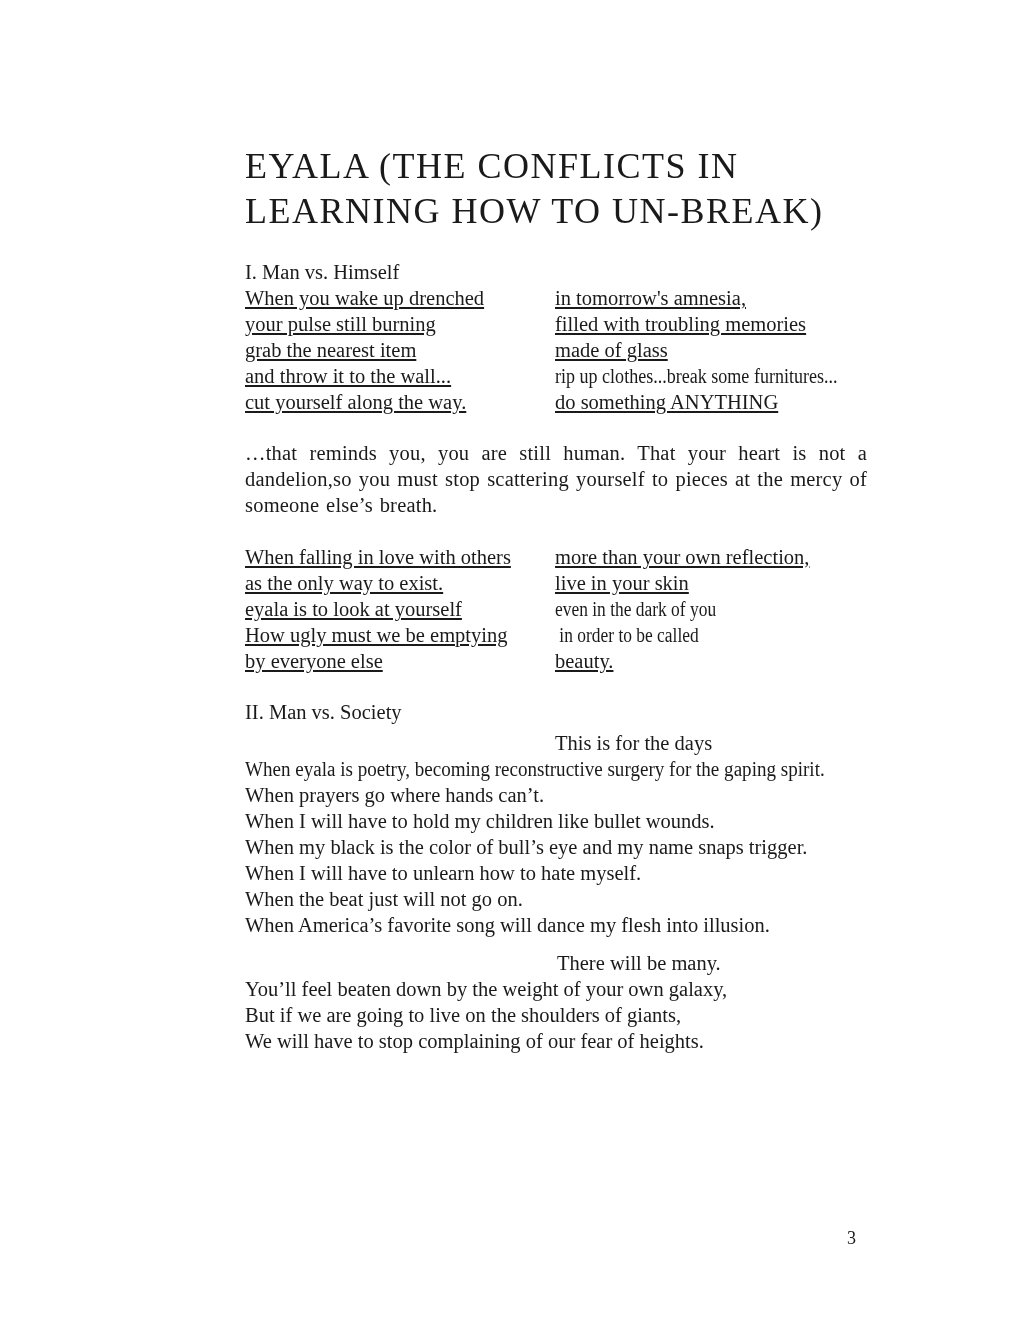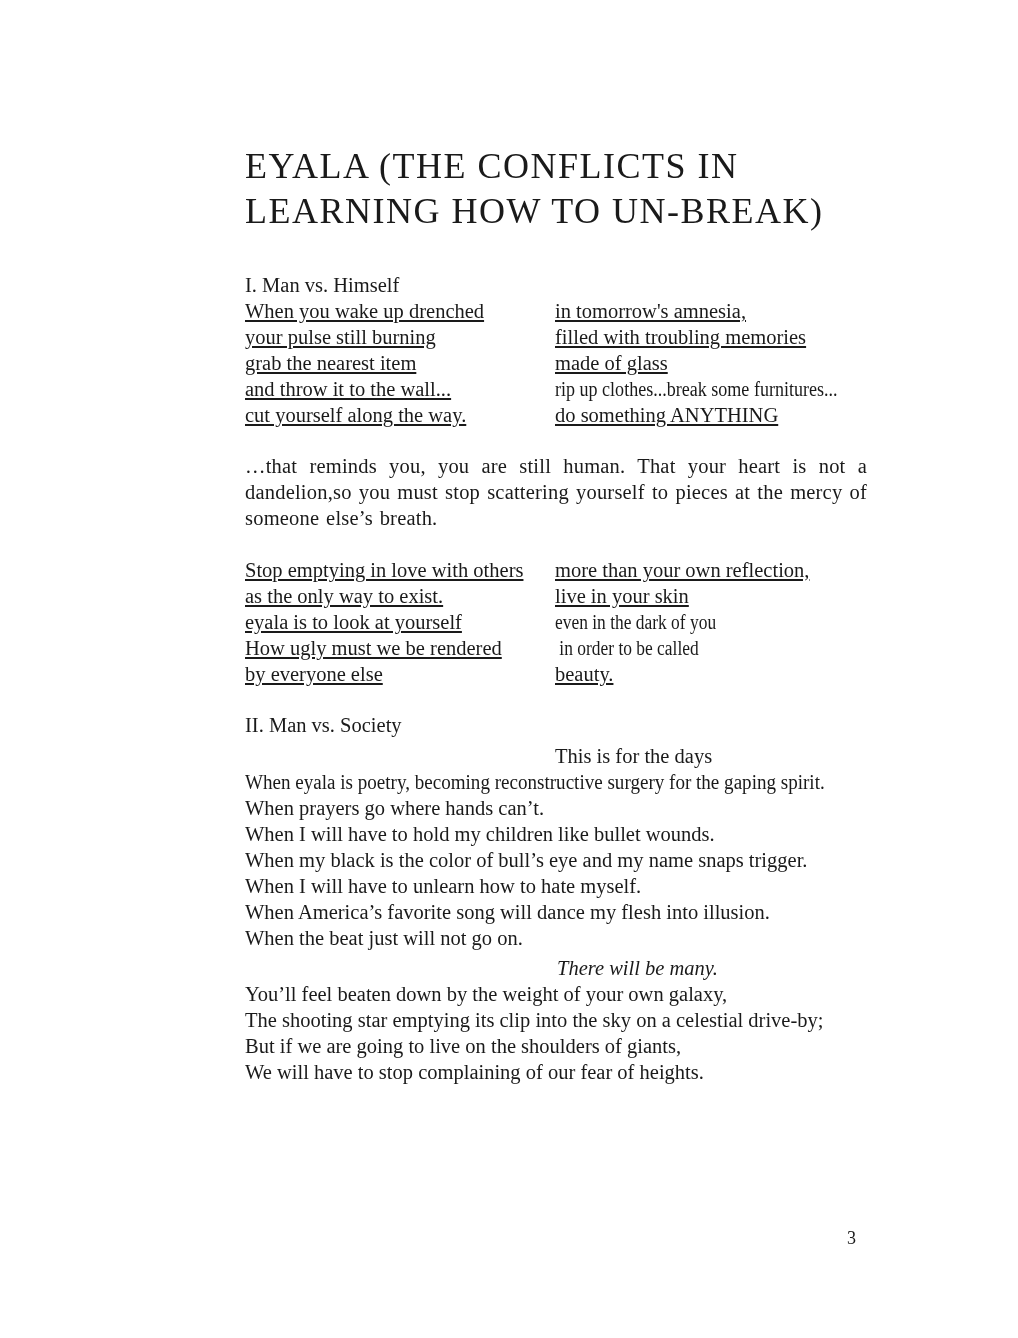--- a/index.html
+++ b/index.html
@@ -26,38 +26,38 @@
     font-size: 36px;
     font-weight: 400;
     line-height: 45px;
     letter-spacing: 1.5px;
   }
   .title .tline { display: block; white-space: nowrap; }
   .body-line, .heading, .cell, .justified, .indent-line {
     font-size: 20.5px;
     line-height: 26px;
   }
-  .heading { margin-top: 38px; }
+  .heading { margin-top: 25px; }
   .stanza-grid {
     display: grid;
     grid-template-columns: 310px 312px;
     grid-auto-rows: 26px;
     text-decoration: underline;
   }
   .cell { white-space: pre-wrap; overflow: visible; }
   .justified {
     margin-top: 25px;
     text-align: justify;
     letter-spacing: 0.2px;
     word-spacing: 1.5px;
   }
   .stanza2 { margin-top: 26px; }
   .heading2 { margin-top: 25px; }
   .indent-line { margin-top: 5px; margin-left: 310px; }
-  .italic-line { margin-top: 4px; margin-left: 312px; font-style: italic; }
+  .italic-line { margin-top: 12px; margin-left: 312px; }
   .fit { display: inline-block; white-space: pre; transform-origin: left center; }
   .fit-93 { transform: scaleX(0.93); }
   .fit-88 { transform: scaleX(0.88); }
   .fit-85 { transform: scaleX(0.85); }
   .page-number {
     position: absolute;
     left: 847px;
     top: 1227px;
     font-size: 18px;
     line-height: 22px;
@@ -85,47 +85,46 @@
       <div class="cell">made of glass</div>
       <div class="cell">and throw it to the wall...</div>
       <div class="cell"><span class="fit fit-88">rip up clothes...break some furnitures...</span></div>
       <div class="cell">cut yourself along the way.</div>
       <div class="cell">do something ANYTHING</div>
     </div>
 
     <p class="justified">…that reminds you, you are still human. That your heart is not a dandelion,so you must stop scattering yourself to pieces at the mercy of someone else’s breath.</p>
 
     <div class="stanza-grid stanza2">
-      <div class="cell">Stop emptying in love with others</div>
+      <div class="cell">When falling in love with others</div>
       <div class="cell">more than your own reflection,</div>
       <div class="cell">as the only way to exist.</div>
       <div class="cell">live in your skin</div>
       <div class="cell">eyala is to look at yourself</div>
       <div class="cell"><span class="fit fit-85">even in the dark of you</span></div>
-      <div class="cell">How ugly must we be rendered</div>
+      <div class="cell">How ugly must we be emptying</div>
       <div class="cell"><span class="fit fit-85"> in order to be called</span></div>
       <div class="cell">by everyone else</div>
       <div class="cell">beauty.</div>
     </div>
 
     <div class="heading heading2">II. Man vs. Society</div>
 
     <div class="indent-line">This is for the days</div>
 
     <div class="body-line"><span class="fit fit-93">When eyala is poetry, becoming reconstructive surgery for the gaping spirit.</span></div>
     <div class="body-line">When prayers go where hands can’t.</div>
     <div class="body-line">When I will have to hold my children like bullet wounds.</div>
     <div class="body-line">When my black is the color of bull’s eye and my name snaps trigger.</div>
     <div class="body-line">When I will have to unlearn how to hate myself.</div>
+    <div class="body-line">When the beat just will not go on.</div>
     <div class="body-line">When America’s favorite song will dance my flesh into illusion.</div>
-    <div class="body-line">When the beat just will not go on.</div>
 
     <div class="indent-line italic-line">There will be many.</div>
 
     <div class="body-line">You’ll feel beaten down by the weight of your own galaxy,</div>
-    <div class="body-line">The shooting star emptying its clip into the sky on a celestial drive-by;</div>
     <div class="body-line">But if we are going to live on the shoulders of giants,</div>
     <div class="body-line">We will have to stop complaining of our fear of heights.</div>
 
   </div>
 
   <div class="page-number">3</div>
 </div>
 
 </body></html>

